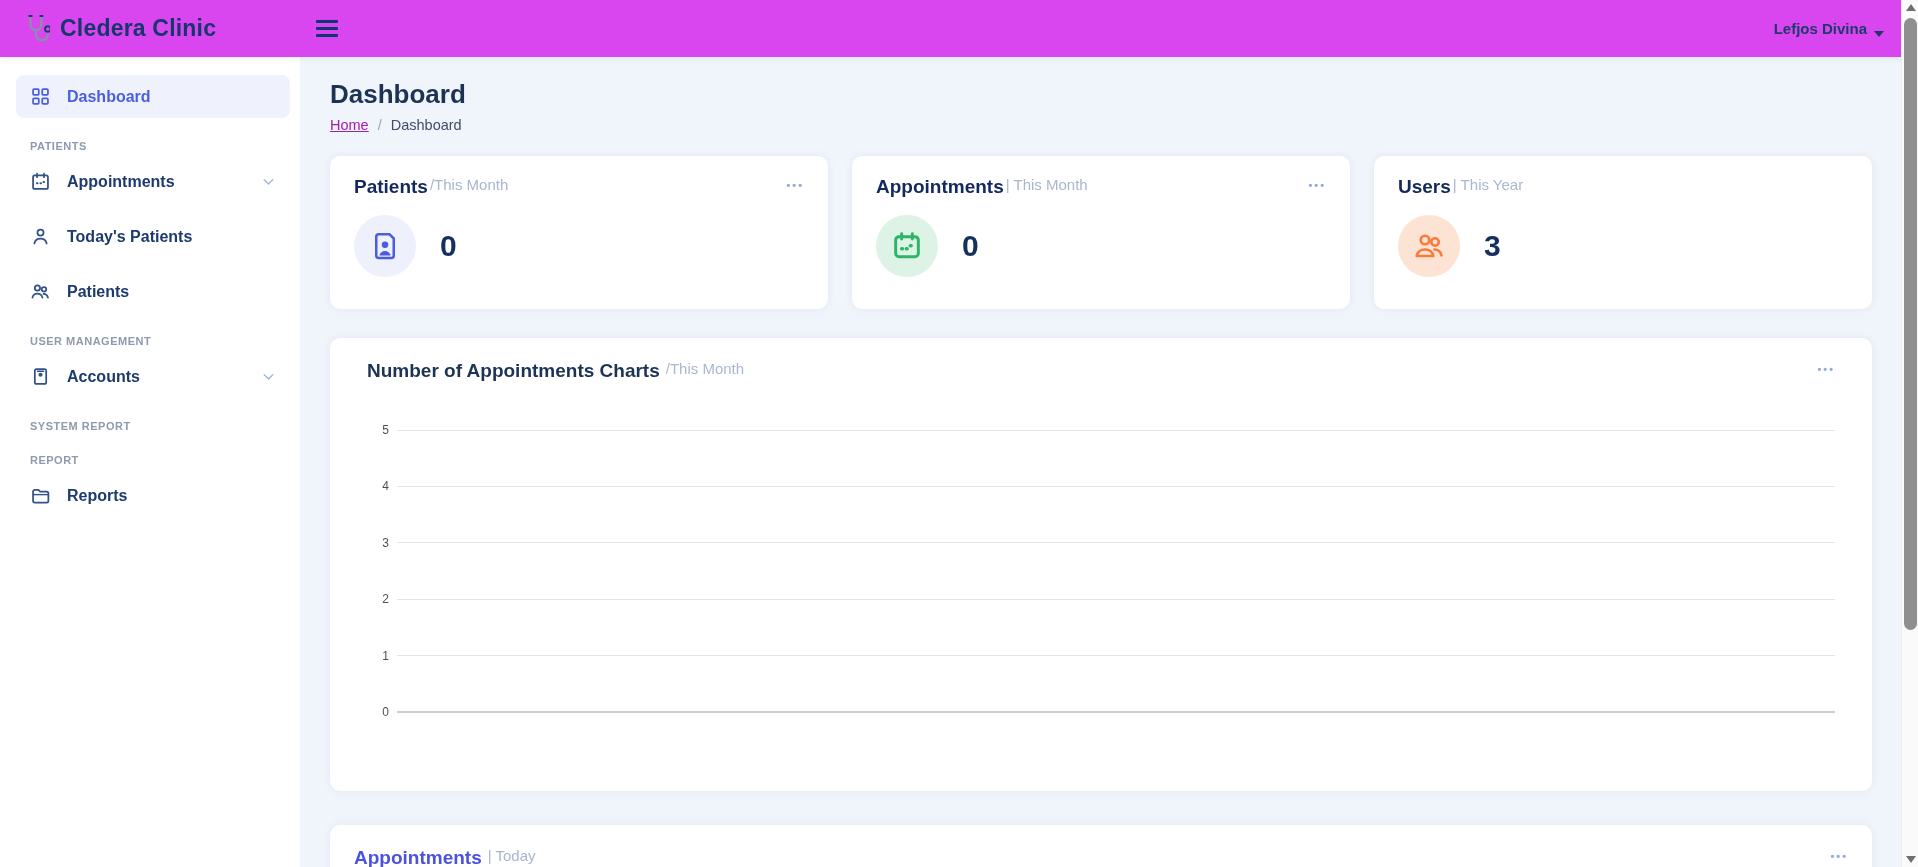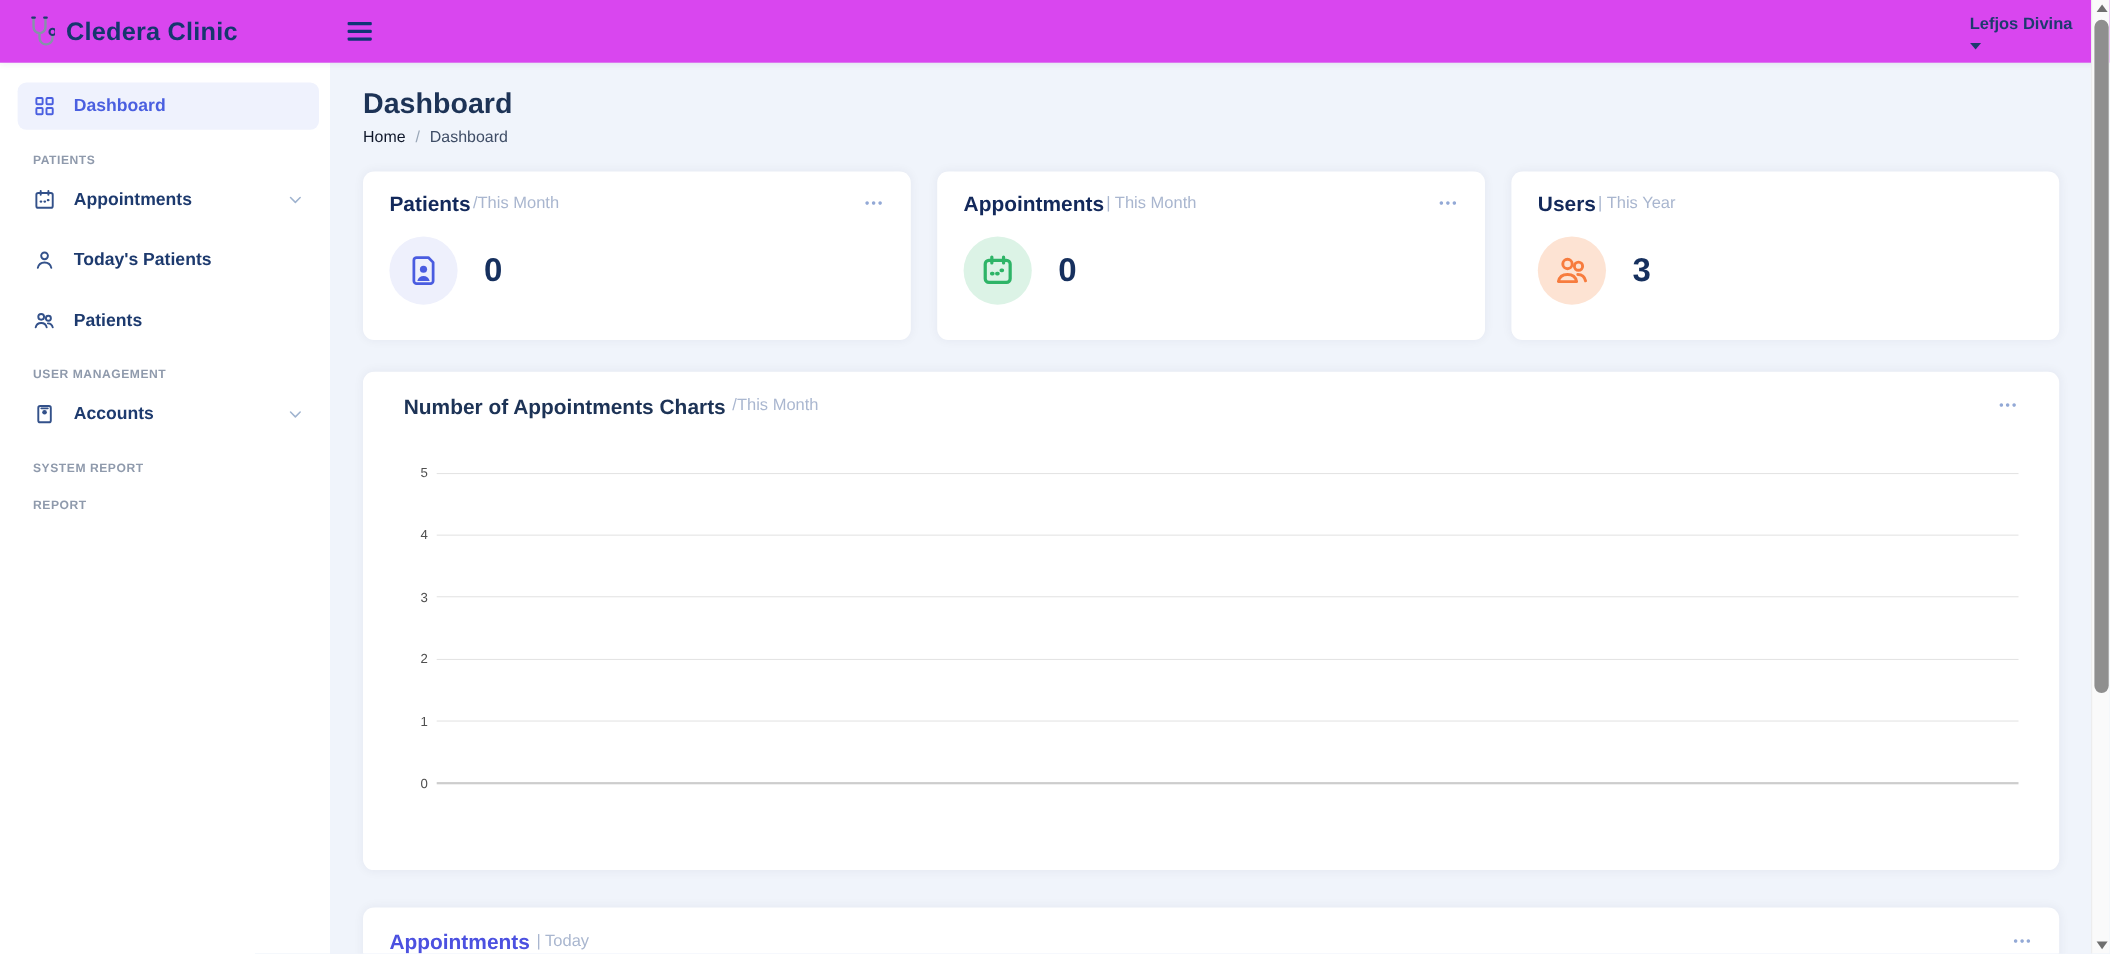--- a/index.html
+++ b/index.html
@@ -8,42 +8,42 @@
   #app { position:relative; width:1918px; height:867px; overflow:hidden; background:#f0f4fb; }
 
   
   .header { position:absolute; top:0; left:0; width:1918px; height:57px; background:#d946ef;
             box-shadow:0 1px 6px rgba(20,40,80,.08); display:flex; align-items:center; z-index:20; }
   .logo-box { width:300px; display:flex; align-items:center; gap:10px; padding-left:24px; cursor:pointer; }
   .brand { font-size:23px; font-weight:800; color:#15376e; letter-spacing:.2px; }
   .hamburger { margin-left:16px; width:24px; height:20px; display:flex; flex-direction:column;
                justify-content:center; gap:4px; cursor:pointer; }
   .hamburger span { display:block; width:22px; height:3px; background:#0f3575; border-radius:1px; }
-  .header-right { margin-left:auto; margin-right:34px; display:flex; align-items:flex-start; gap:7px; cursor:pointer;flex-direction:column; }
+  .header-right { margin-left:auto; margin-right:34px; display:flex; align-items:flex-end; gap:7px; cursor:pointer; }
   .user-name { font-size:15px; font-weight:700; color:#1d3a6e; }
   .caret-down { width:0; height:0; border-left:5px solid transparent; border-right:5px solid transparent;
                 border-top:6px solid #1d3a6e; margin-top:2px; }
 
   
   .sidebar { position:absolute; top:57px; left:0; width:300px; height:810px; background:#ffffff; padding-top:16px; }
   .side-item { display:flex; align-items:center; gap:16px; margin:2px 10px 2px 16px; padding:11px 14px;
                border-radius:8px; color:#1d3a6e; font-size:16px; font-weight:700; cursor:pointer; }
   .side-item .s-icon { width:21px; height:21px; color:#33518a; flex:0 0 21px; display:flex; align-items:center; }
   .side-item.active { background:#eff2fd; color:#4a5fe0; }
   .side-item.active .s-icon { color:#4a5fe0; }
   .side-item .chev { margin-left:auto; color:#9fb3cf; display:flex; align-items:center; }
   .side-section { margin:22px 0 8px 30px; font-size:11px; font-weight:700; letter-spacing:.5px; color:#8f9aac; }
   .gap-sm { height:8px; }
 
   
   .main { position:absolute; top:57px; left:300px; width:1601px; height:810px; overflow:hidden;
           padding:22px 29px 0 30px; }
   .page-title { font-size:26px; font-weight:700; color:#1d3356; }
   .breadcrumb { margin-top:7px; display:flex; gap:9px; font-size:14.5px; }
-  .bc-home { color:#0f172a; cursor:pointer; }
+  .bc-home { color:#a21caf; cursor:pointer;text-decoration:underline; }
   .bc-sep { color:#9aa7b8; }
   .bc-current { color:#3f4d66; }
 
   .card { background:#ffffff; border-radius:10px; box-shadow:0 0 10px rgba(28,39,60,.06); }
 
   .stat-row { display:flex; gap:24px; margin-top:23px; }
   .stat-card { flex:1 1 0; height:153px; padding:20px 24px; }
   .card-head { display:flex; align-items:flex-start; }
   .stat-title { font-size:19px; font-weight:800; color:#13295b; }
   .stat-sub { font-size:15px; color:#a9b6cf; margin-left:2px; }
@@ -179,20 +179,29 @@
           <path d="M5 9l7 7 7-7" stroke-linecap="round" stroke-linejoin="round"></path>
         </svg>
       </span>
     </div>
 
     <div class="side-section">SYSTEM REPORT</div>
 
 
     <div class="side-section">REPORT</div>
 
+    <div class="side-item">
+      <span class="s-icon">
+        <svg width="21" height="21" viewBox="0 0 24 24" fill="none" stroke="currentColor" stroke-width="2">
+          <path d="M3.5 7.5c0-1.1.9-2 2-2h4.2l2 2.2h7.3c1.1 0 2 .9 2 2v8.3c0 1.1-.9 2-2 2H5.5c-1.1 0-2-.9-2-2V7.5z" stroke-linejoin="round"></path>
+          <path d="M3.5 11h17.5" stroke-width="1.6"></path>
+        </svg>
+      </span>
+      <span>Reports</span>
+    </div>
   </nav>
 
   <main class="main">
     <h1 class="page-title">Dashboard</h1>
     <div class="breadcrumb">
       <span class="bc-home">Home</span>
       <span class="bc-sep">/</span>
       <span class="bc-current">Dashboard</span>
     </div>
 

